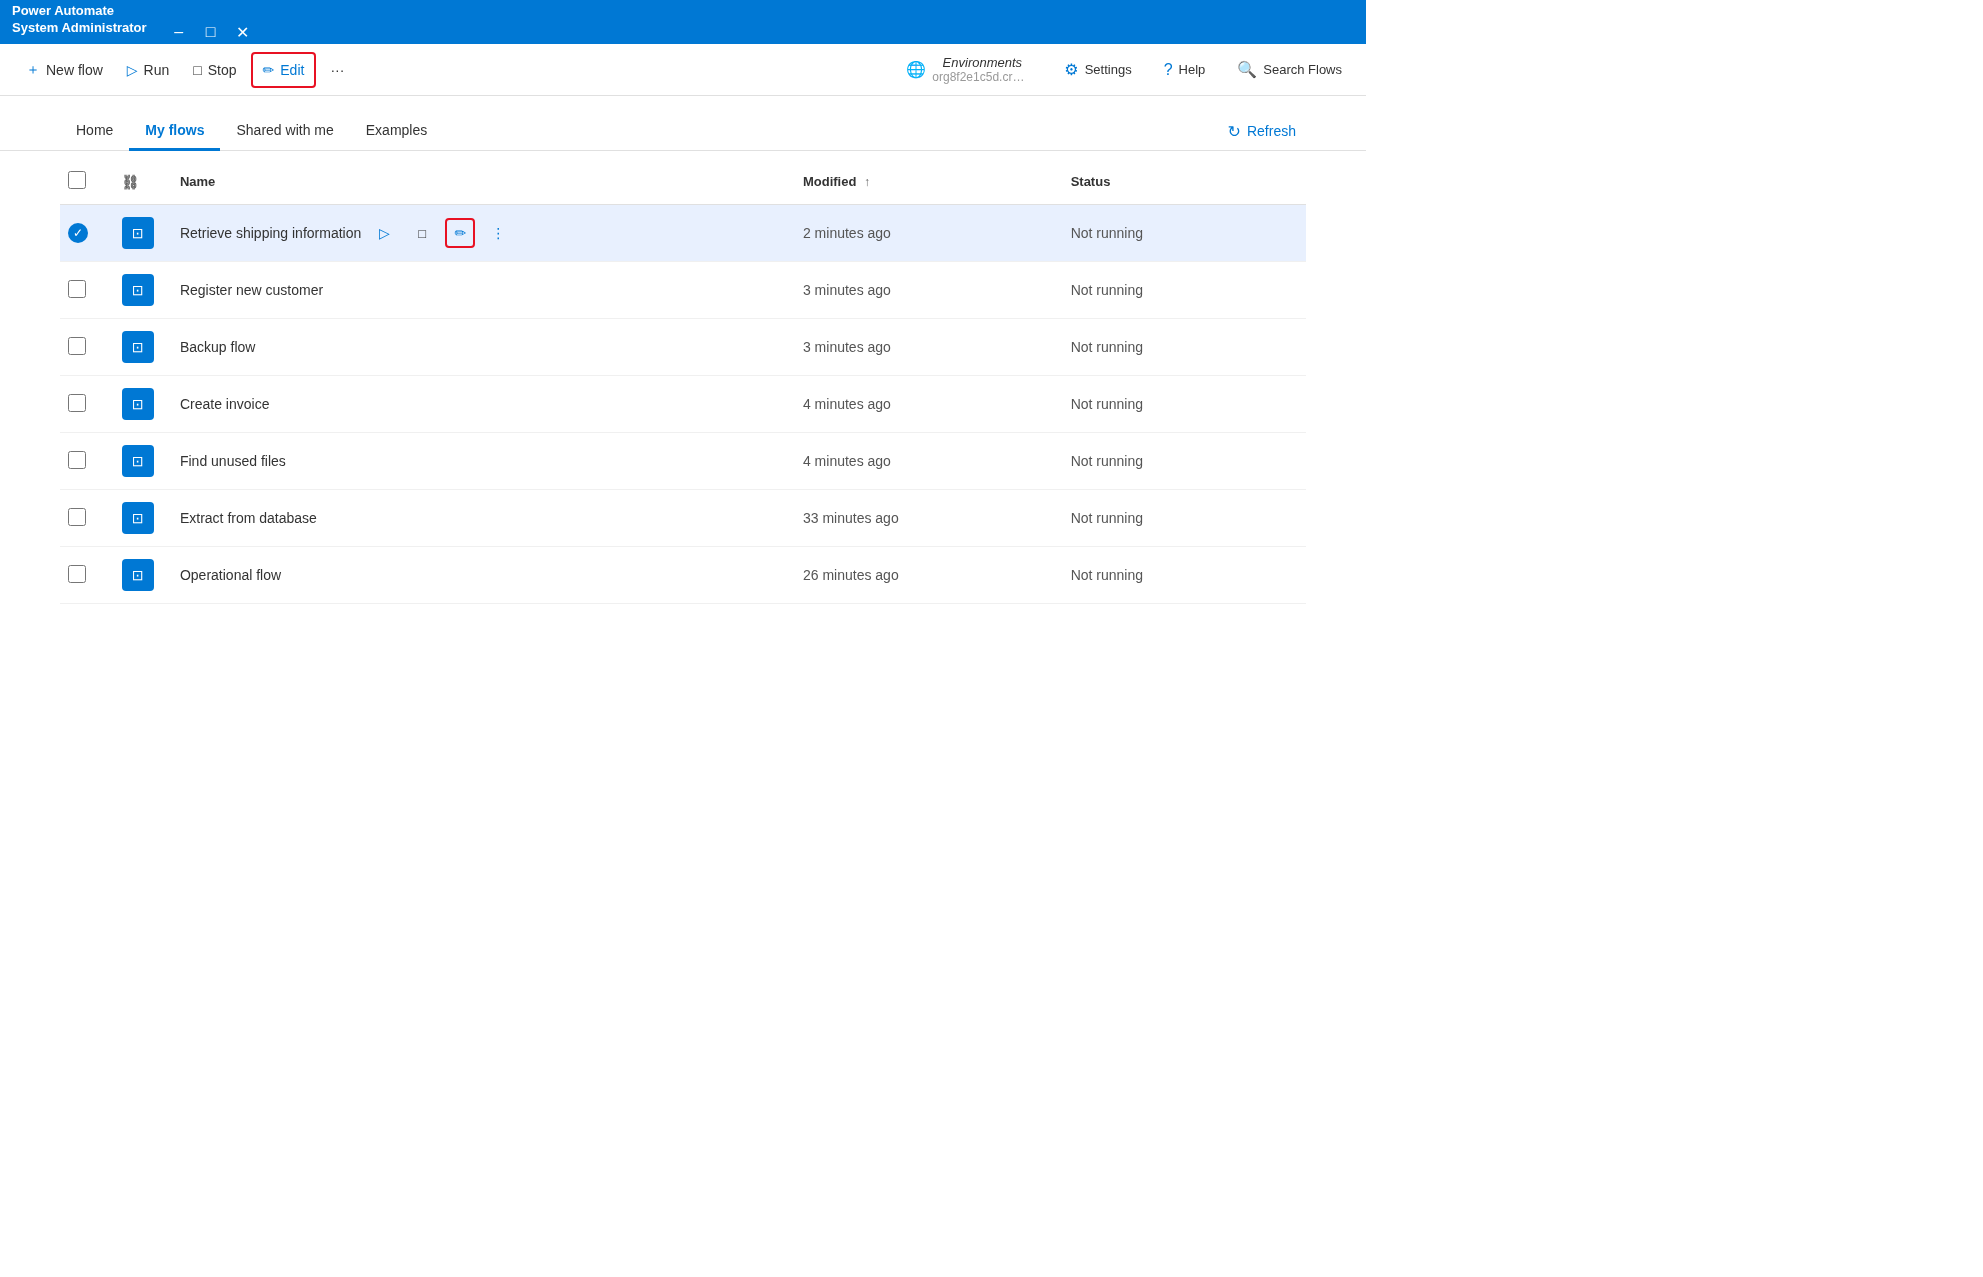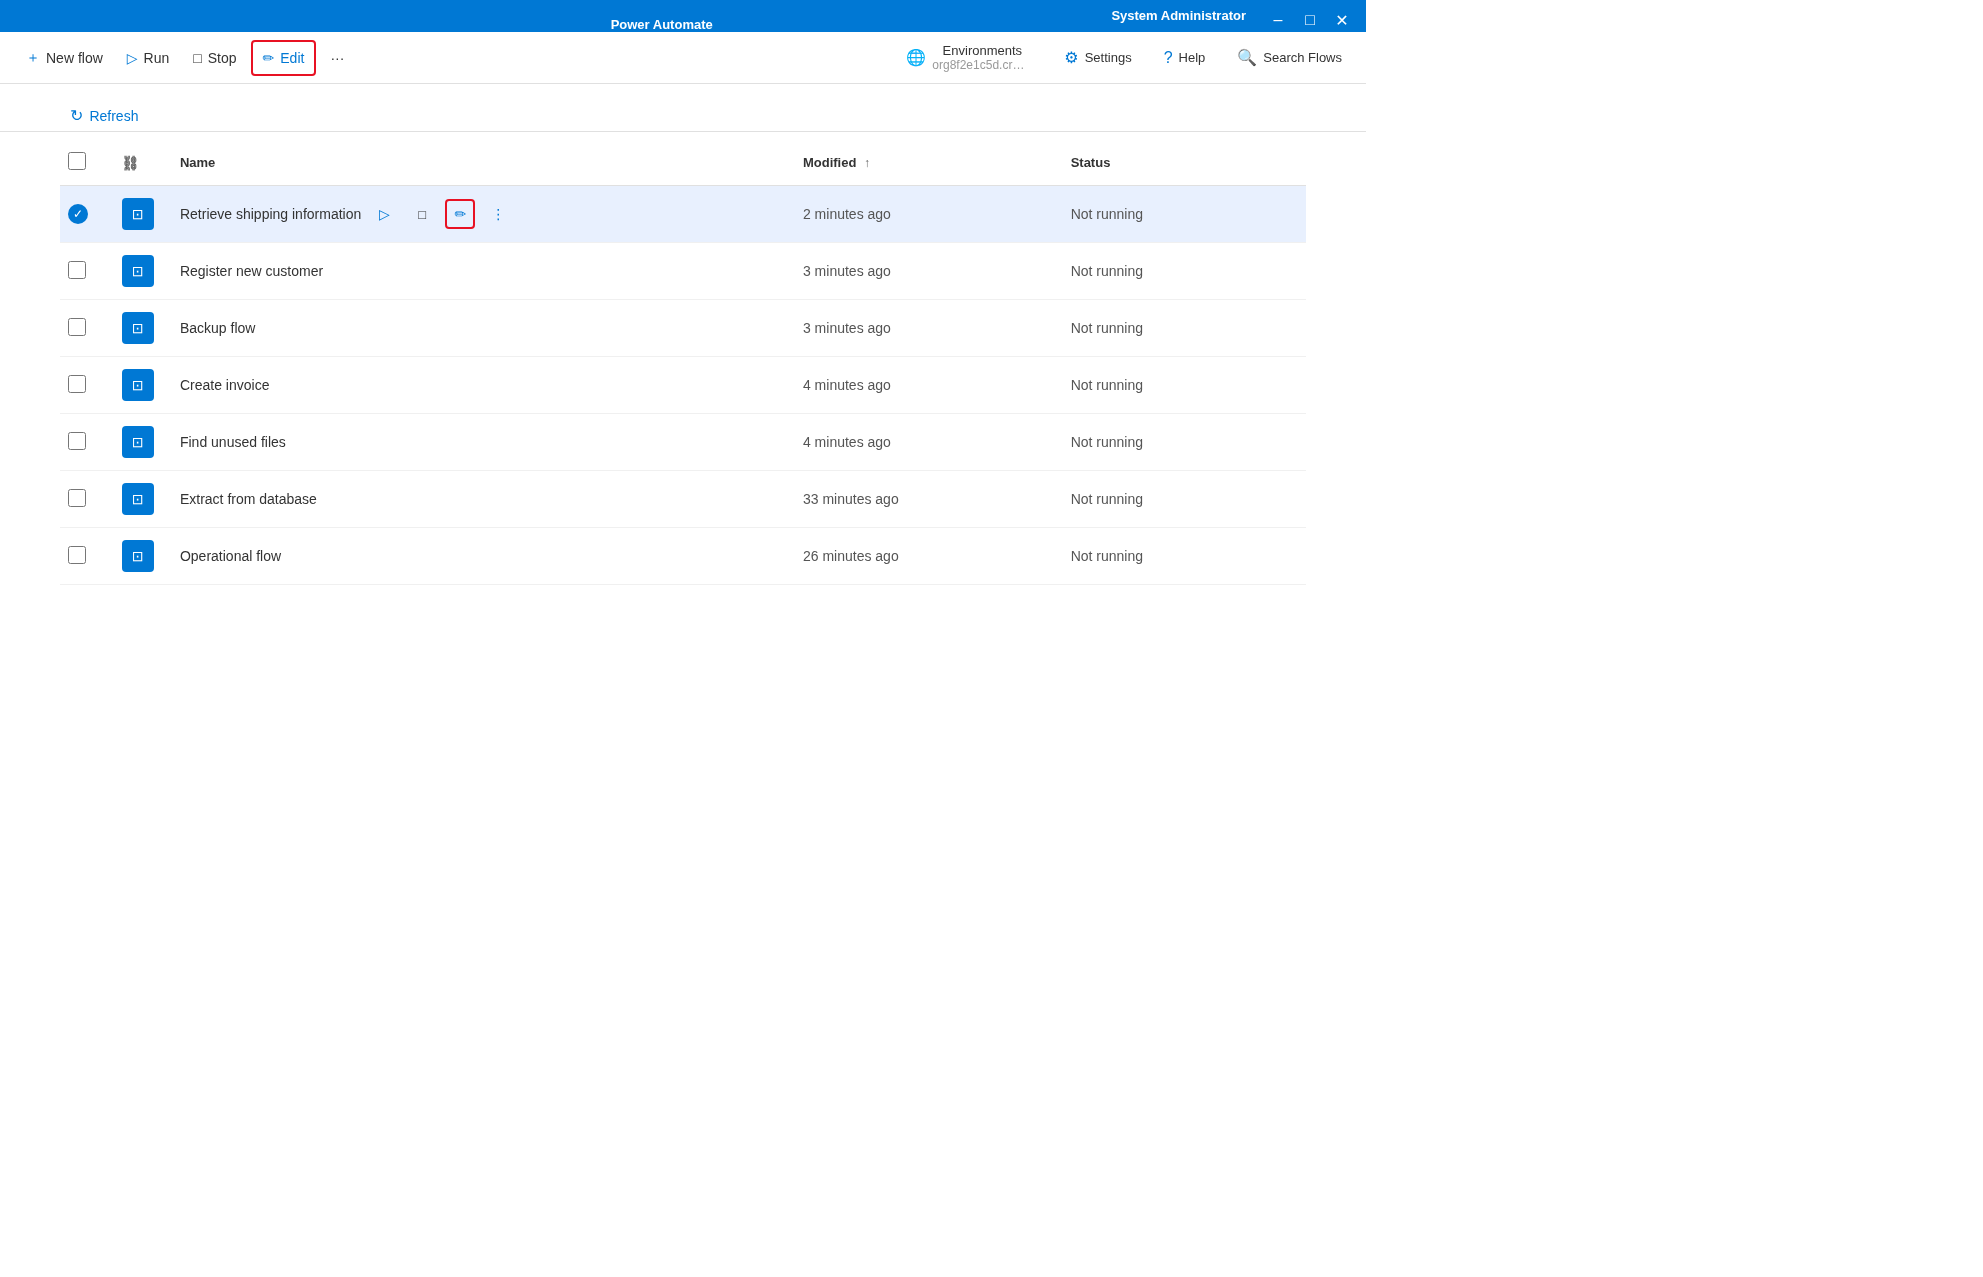--- a/index.html
+++ b/index.html
@@ -1,28 +1,29 @@
 <!DOCTYPE html>
 <html><head>
   <meta charset="utf-8">
   <style>
     * { margin: 0; padding: 0; box-sizing: border-box; }
     body { font-family: 'Segoe UI', sans-serif; background: #fff; width: 1366px; height: 768px; overflow: hidden; }
 
     
     .title-bar {
       background: #0078d4;
-      height: 32px;
-      display: flex;
-      align-items: flex-end;
+      height: 44px;
+      display: flex;
+      align-items: flex-start;
       justify-content: space-between;
       padding: 0 12px;
       color: white;
       font-size: 13px;
       font-weight: 600;
+      flex-direction: column;
     }
     .title-bar-controls {
       display: flex;
       gap: 8px;
     }
     .title-bar-btn {
       color: white;
       background: none;
       border: none;
       cursor: pointer;
@@ -242,40 +243,46 @@
   <button class="toolbar-btn">
     <span>···</span>
   </button>
 
   <div class="toolbar-spacer"></div>
 
   <div class="toolbar-right">
     <button class="toolbar-right-btn">
       <span class="icon">🌐</span>
       <div>
-        <div style="font-size:13px;">Environments</div>
+        <div style="font-size:13px;font-style:italic;">Environments</div>
         <div class="env-text">org8f2e1c5d.crm4.dynamics.com</div>
       </div>
     </button>
     <button class="toolbar-right-btn">
       <span class="icon">⚙</span>
       <span>Settings</span>
     </button>
     <button class="toolbar-right-btn">
       <span class="icon">?</span>
       <span>Help</span>
     </button>
     <button class="toolbar-right-btn">
       <span class="icon">🔍</span>
       <span>Search Flows</span>
     </button>
   </div>
 </div>
 
 <div style="padding: 0 60px; border-bottom: 1px solid #e0e0e0; display:flex; align-items:center; justify-content:space-between; margin-top:16px;">
+  <div class="nav-tabs-left">
+    <button class="nav-tab">Home</button>
+    <button class="nav-tab active">My flows</button>
+    <button class="nav-tab">Shared with me</button>
+    <button class="nav-tab">Examples</button>
+  </div>
   <button class="refresh-btn">
     <span style="font-size:16px;">↻</span>
     <span>Refresh</span>
   </button>
 </div>
 
 <div class="main-content">
   <table class="flows-table">
     <thead>
       <tr>

